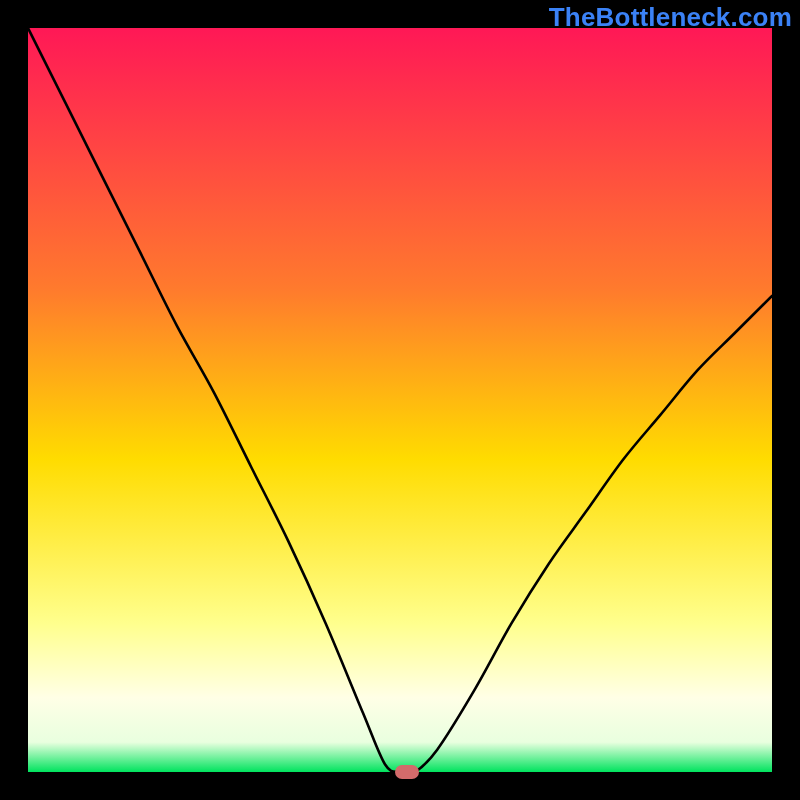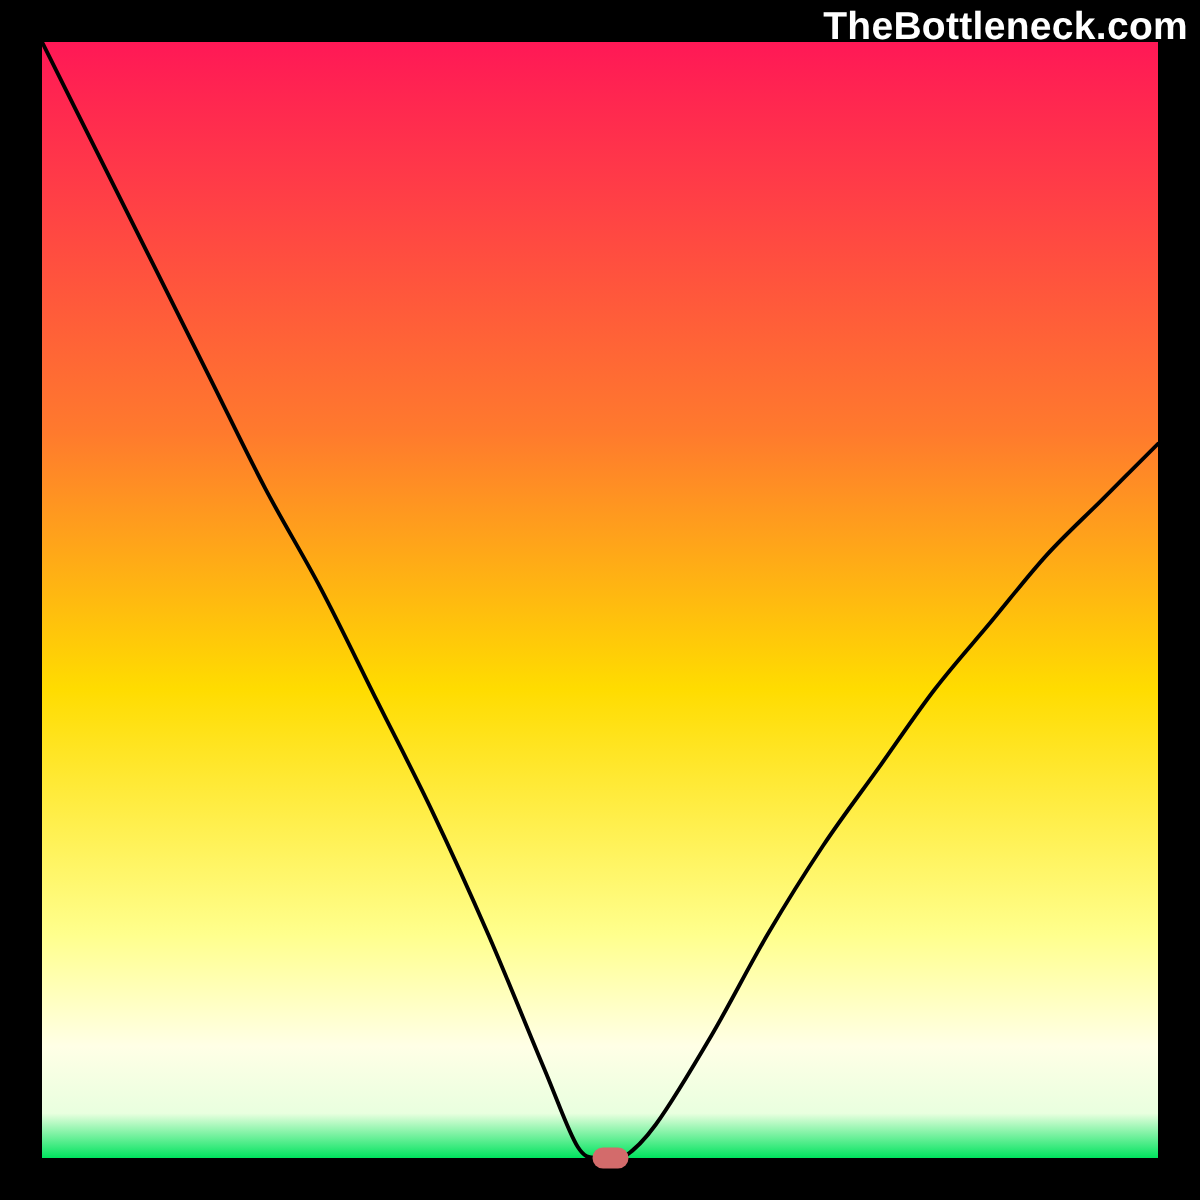--- a/index.html
+++ b/index.html
@@ -14,21 +14,21 @@
   .chart-wrap {
     position: relative;
     width: 800px;
     height: 800px;
     background: #000;
   }
   .watermark {
     position: absolute;
     top: 2px;
     right: 8px;
-    color: #ffffff;
+    color: #3b82f6;
     font-size: 26px;
     font-weight: 600;
     letter-spacing: 0.2px;
     z-index: 20;
   }
   .plot-area {
     position: absolute;
     left: 28px;
     top: 28px;
     width: 744px;

